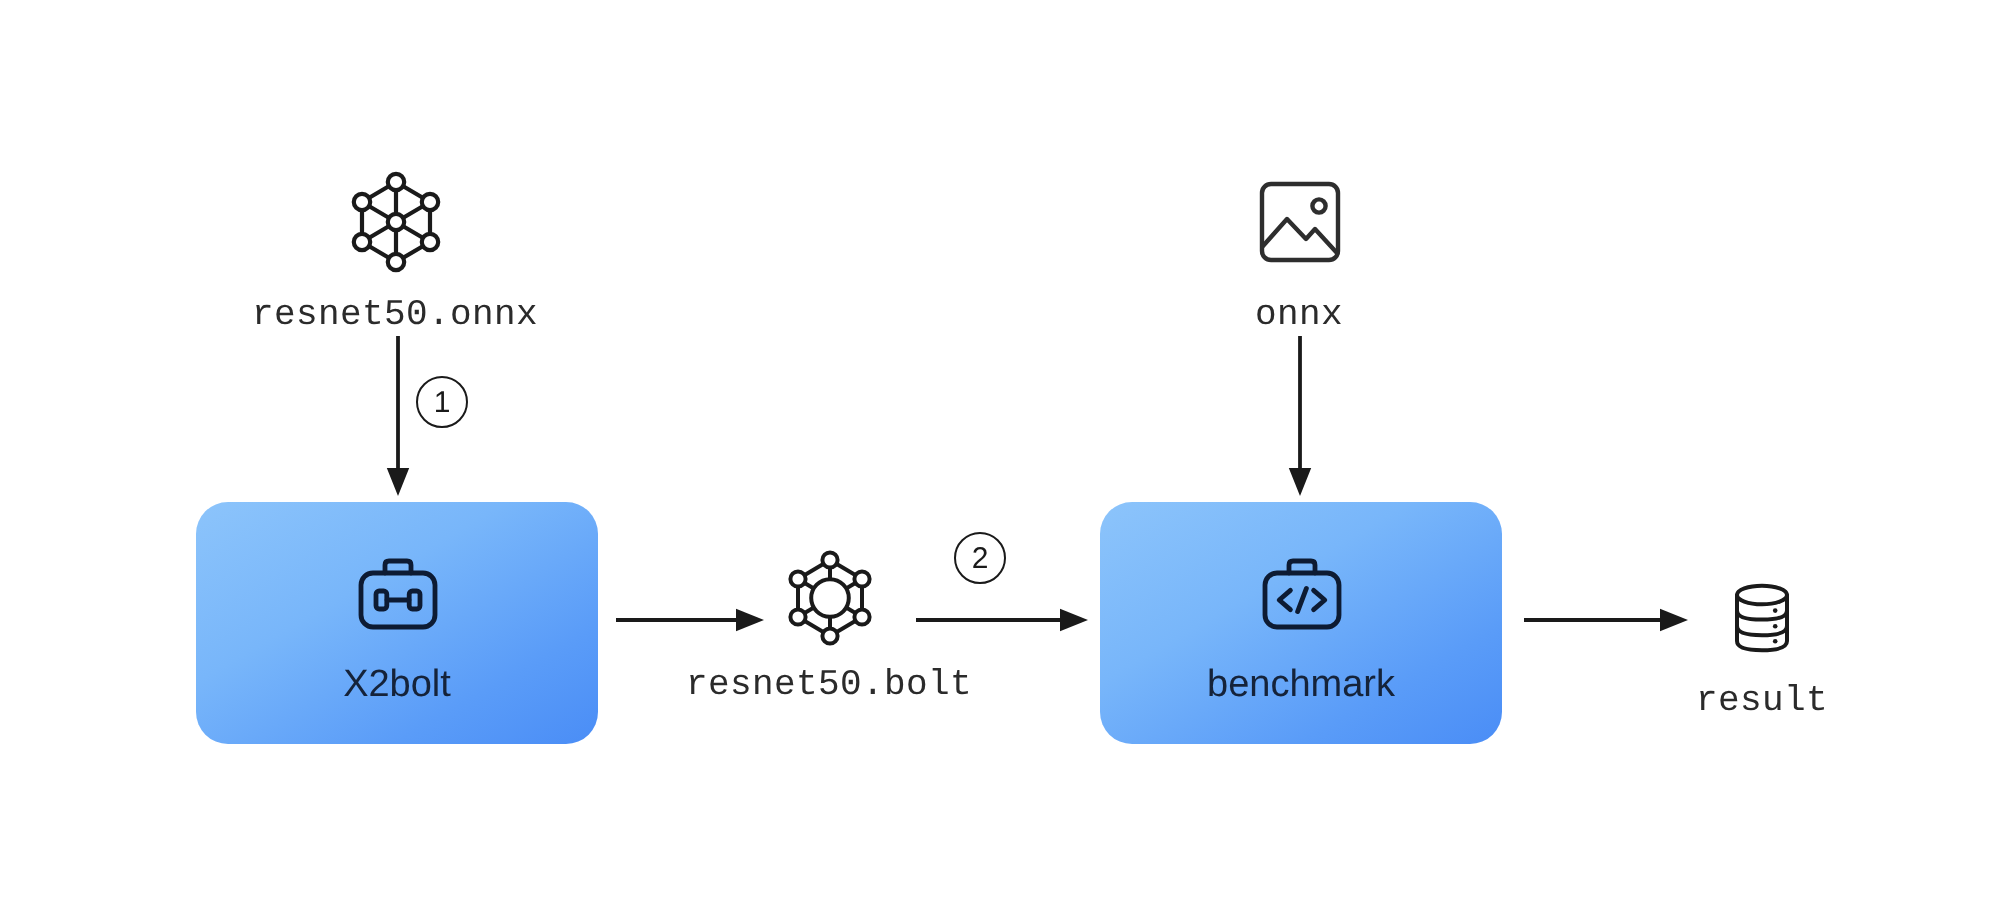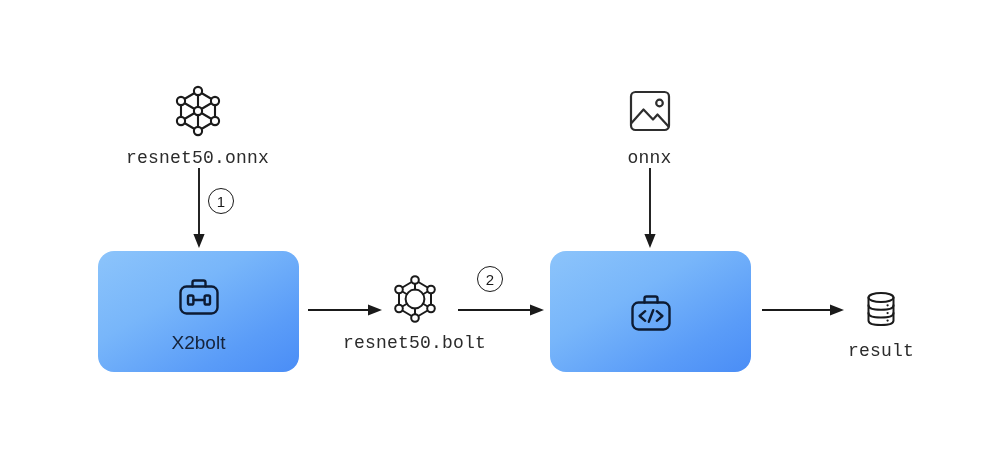--- a/index.html
+++ b/index.html
@@ -202,20 +202,21 @@
       <svg width="50" height="50" viewBox="0 0 50 50">
         <g fill="none" stroke="#0d1b33" stroke-width="2.4" stroke-linecap="round" stroke-linejoin="round">
           <rect x="6.5" y="14.5" width="37" height="27" rx="6" ry="6"></rect>
           <path d="M18.5 14.5 L18.5 10.5 Q18.5 8.5 20.5 8.5 L29.5 8.5 Q31.5 8.5 31.5 10.5 L31.5 14.5"></path>
           <polyline points="19.2,23.2 13.6,28 19.2,32.8"></polyline>
           <polyline points="30.8,23.2 36.4,28 30.8,32.8"></polyline>
           <line x1="27.2" y1="22.2" x2="22.8" y2="33.8"></line>
         </g>
       </svg>
     </span>
+    <span class="box-label">benchmark</span>
   </div>
 
   <div class="arrow" style="left:762px; top:300px;">
     <svg width="84" height="20" viewBox="0 0 84 20">
       <line x1="0" y1="10" x2="70" y2="10" stroke="#1a1a1a" stroke-width="1.9"></line>
       <polygon points="82,10 68,4.4 68,15.6" fill="#1a1a1a"></polygon>
     </svg>
   </div>
 
   <div class="node" style="left:845px; top:287px; width:72px;">

